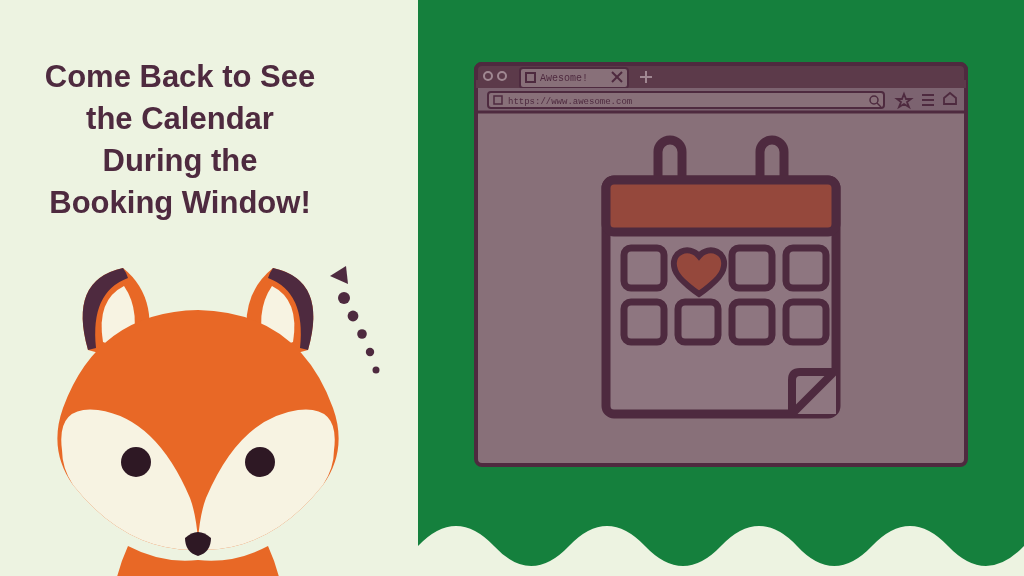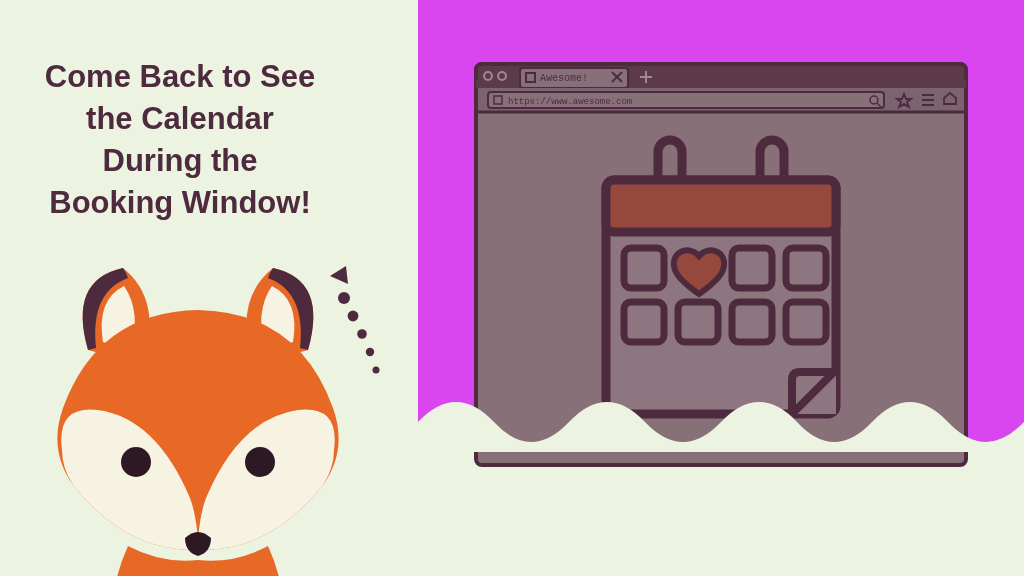--- a/index.html
+++ b/index.html
@@ -30,22 +30,22 @@
   .dot-arrow {
     position: absolute;
     left: 326px;
     top: 258px;
     width: 80px;
     height: 120px;
   }
   .right-panel {
     position: absolute;
     left: 418px; top: 0;
-    width: 606px; height: 452px;
-    background: #d946ef;
+    width: 606px; height: 576px;
+    background: #15803d;
   }
   .browser-frame {
     position: absolute;
     left: 56px; top: 62px;
     width: 494px; height: 405px;
   }
   .wavy {
     position: absolute;
     left: 0; bottom: 0;
     width: 606px; height: 70px;

